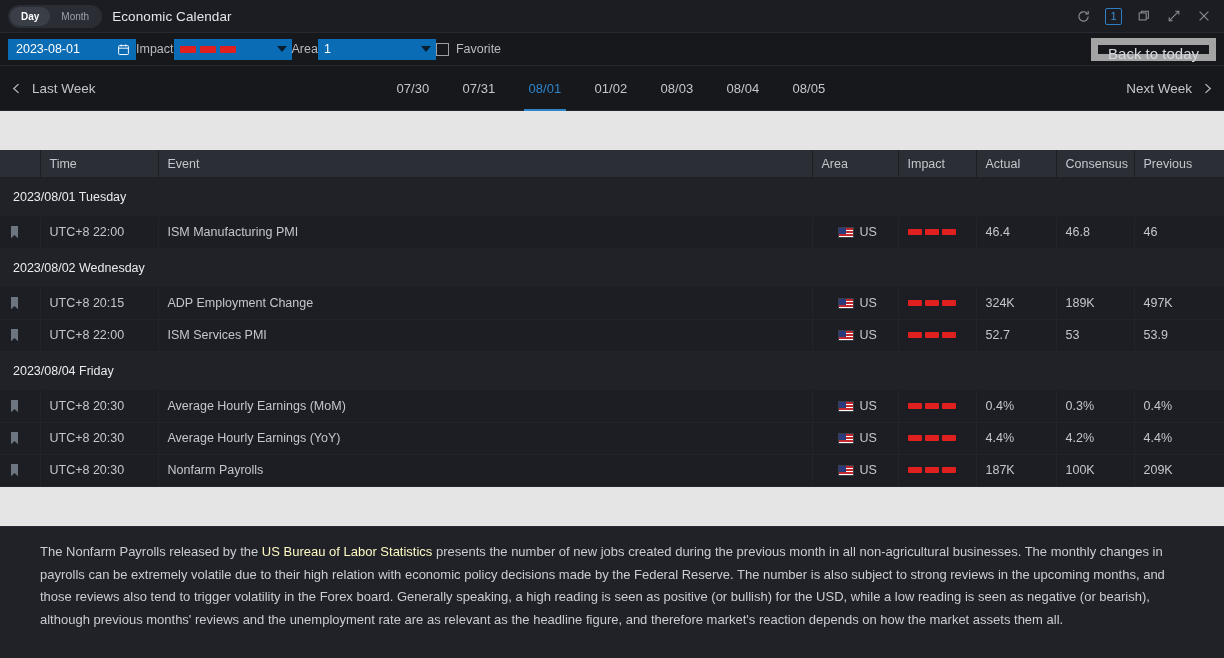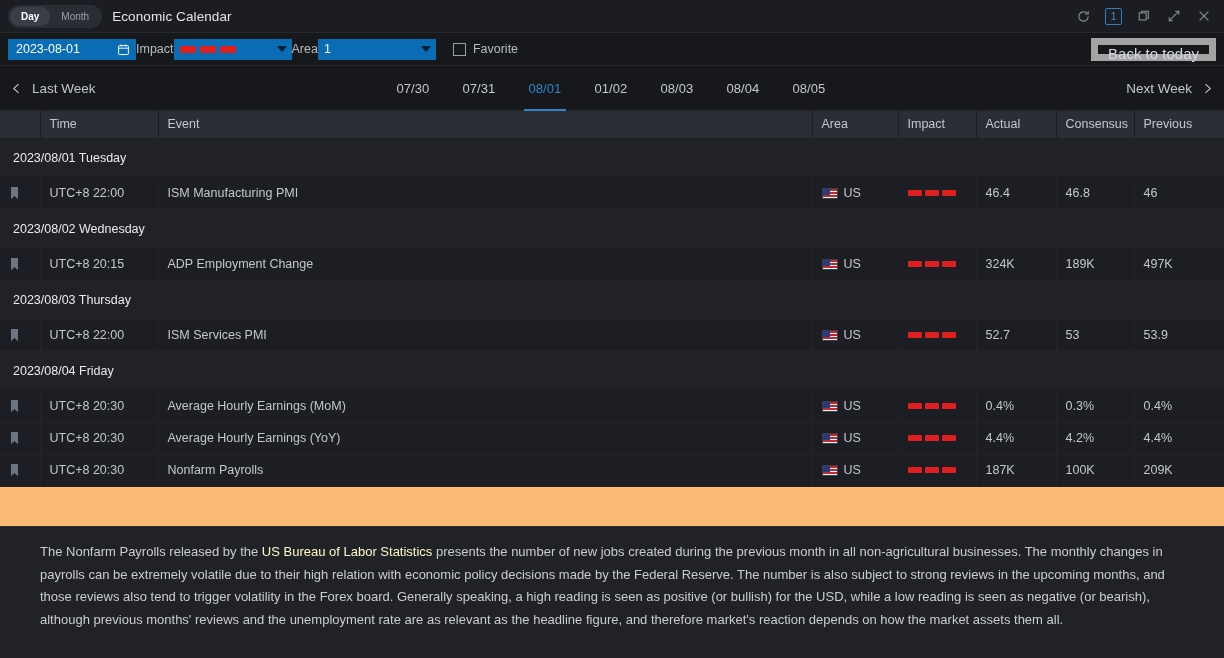--- a/index.html
+++ b/index.html
@@ -59,21 +59,21 @@
   .dd {
     display: flex; align-items: center; justify-content: space-between;
     background: #0a6cb5; height: 21px; padding: 0 5px 0 6px;
     color: #fff; font-size: 12.5px; cursor: pointer;
   }
   .dd-impact { width: 118px; }
   .dd-area  { width: 118px; }
   .caret { width: 0; height: 0; border-left: 5px solid transparent; border-right: 5px solid transparent; border-top: 6px solid #081f33; margin-left:4px; }
   .imp-bars { display: flex; gap: 4px; align-items: center; }
   .imp-bar { width: 16px; height: 7px; background: #e01f1f; border-radius: 1px; }
-  .fav { display: flex; align-items: flex-end; gap: 7px; cursor: pointer; padding-left: 17px; }
+  .fav { display: flex; align-items: flex-end; gap: 7px; cursor: pointer; }
   .chk { width: 13px; height: 13px; border: 1px solid #9aa0a8; background: transparent; }
   .fb-spacer { flex: 1 1 auto; }
   .btn-today {
     border: 7px solid #a3a3a3; background: transparent; color: #d5d8dd;
     font-size: 15px; height: 23px; padding: 0 10px; cursor: pointer;
     font-family: "Liberation Sans", sans-serif;
   }
 
   
   .weeknav {
@@ -91,21 +91,21 @@
     font-size: 13px; color: #c3c7cd; cursor: pointer; position: relative;
   }
   .day.active { color: #2f85c9; }
   .day.active::after {
     content: ""; position: absolute; bottom: 0; left: 12px; right: 12px;
     height: 2px; background: #2f85c9;
   }
   .chev { width: 13px; height: 13px; color: #c3c7cd; }
 
   
-  .tablewrap { flex: 1 1 auto; display: flex; flex-direction: column; min-height: 0; background: #fdba74; }
+  .tablewrap { flex: 1 1 auto; display: flex; flex-direction: column; min-height: 0; background: #e5e5e5; justify-content: center; }
   table.cal { width: 1224px; border-collapse: collapse; table-layout: fixed; }
   table.cal th {
     background: #2b2e34; color: #c3c7cd; font-size: 12.5px; font-weight: normal;
     text-align: left; height: 27px; padding: 0 9px;
     border-right: 1px solid #1c1e23; border-bottom: 1px solid #1c1e23;
   }
   table.cal td {
     font-size: 12.5px; color: #c3c7cd; height: 32px; padding: 0 9px;
     border-right: 1px solid #222429; border-bottom: 1px solid #222429;
     vertical-align: middle; white-space: nowrap; overflow: hidden;
@@ -117,21 +117,21 @@
   tr.evt td { background: #1c1e23; }
   .col-flag { width: 40px; }
   .col-time { width: 118px; }
   .col-event { width: 654px; }
   .col-area { width: 86px; }
   .col-impact { width: 78px; }
   .col-actual { width: 80px; }
   .col-cons { width: 78px; }
   .col-prev { width: 90px; }
   .bm-ico { width: 11px; height: 14px; color: #6d7580; display:block; }
-  .areacell { display: flex; align-items: center; gap: 6px; }
+  .areacell { display: flex; align-items: center; gap: 6px; margin-left: 16px; }
   .flag {
     width: 16px; height: 11px; position: relative; overflow: hidden;
     border: 1px solid #3a3d43; flex: 0 0 auto;
   }
   .flag .stripes { position: absolute; inset: 0;
     background: repeating-linear-gradient(to bottom, #c1272d 0, #c1272d 1.6px, #ffffff 1.6px, #ffffff 3.2px); }
   .flag .canton { position: absolute; left: 0; top: 0; width: 7px; height: 6px; background: #2a3b7d; }
   .imp-cell { display: flex; gap: 3px; align-items: center; }
   .imp-cell .b { width: 14px; height: 6px; background: #e01f1f; border-radius: 1px; }
 
@@ -329,23 +329,20 @@
               <span class="imp-cell">
                 <i class="b"></i>
                 <i class="b"></i>
                 <i class="b"></i>
               </span>
             </td>
             <td>324K</td>
             <td>189K</td>
             <td>497K</td>
           </tr>
-          <tr class="datehdr">
-            <td colspan="8">2023/08/03 Thursday</td>
-          </tr>
           <tr class="evt">
             <td><span><svg class="bm-ico" viewBox="0 0 12 16" fill="currentColor">
                   <path d="M2 1h8v14l-4-3.6L2 15z"></path>
                 </svg></span></td>
             <td>UTC+8 22:00</td>
             <td>ISM Services PMI</td>
             <td>
               <span class="areacell">
                 <span class="flag">
                   <span class="stripes"></span>

